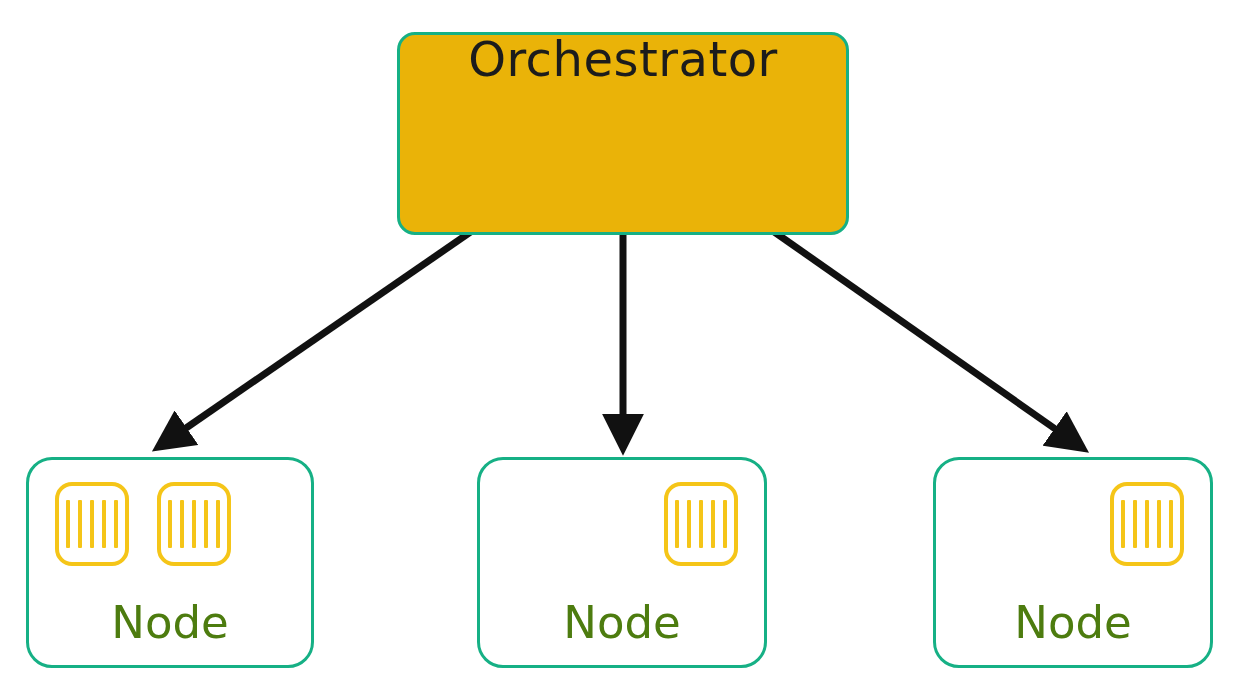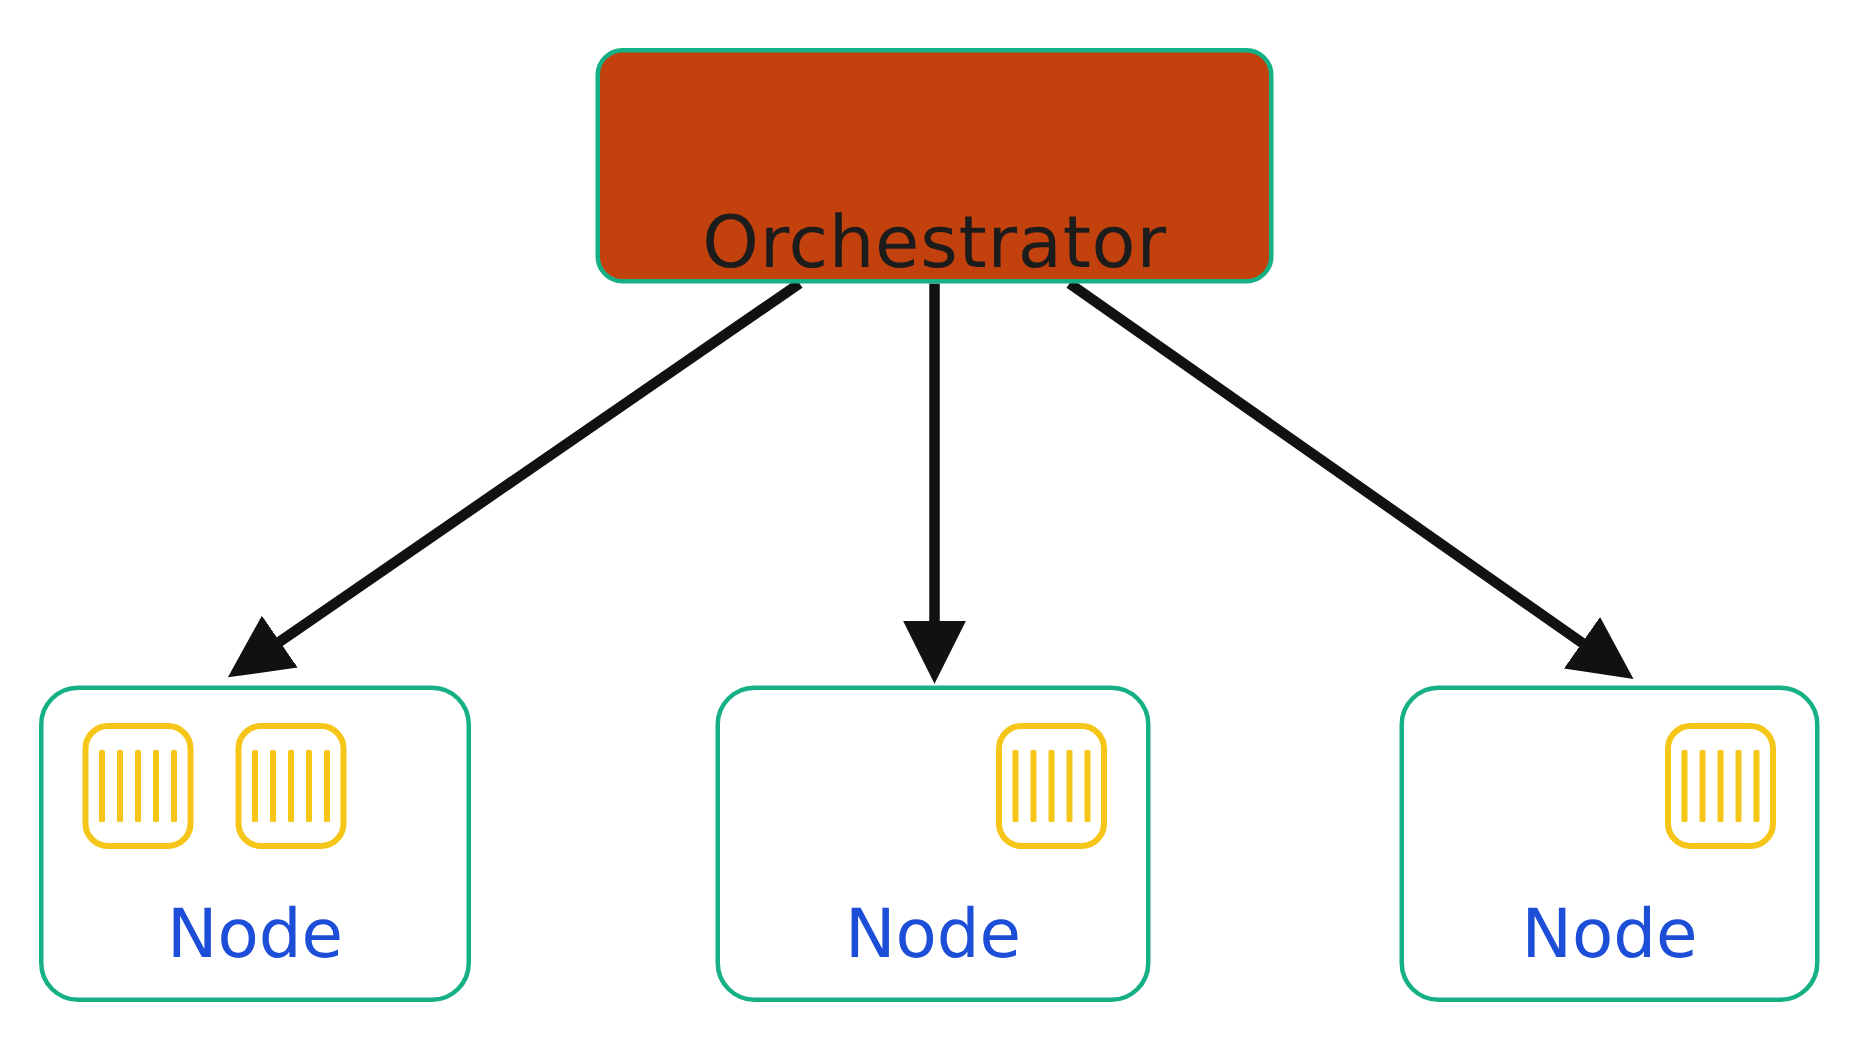--- a/index.html
+++ b/index.html
@@ -29,50 +29,50 @@
   .node-box {
     position: absolute;
     box-sizing: border-box;
     background: #ffffff;
     border: 3px solid #16b085;
     border-radius: 26px;
   }
   .orchestrator-box {
     position: absolute;
     box-sizing: border-box;
-    background: #c2410c;
+    background: #eab308;
     border: 3px solid #16b085;
     border-radius: 18px;
     left: 397px;
     top: 32px;
     width: 452px;
-    height: 157px;
+    height: 203px;
     display: flex;
-    align-items: flex-end;
+    align-items: flex-start;
     justify-content: center;
   }
   .orchestrator-label {
     font-family: "DejaVu Sans", "Liberation Sans", sans-serif;
     font-size: 48px;
     font-weight: 400;
     color: #1c1c1c;
     letter-spacing: 0.5px;
     line-height: 1;
     white-space: nowrap;
   }
   .node-label {
     position: absolute;
     left: 0;
     right: 0;
     bottom: 20px;
     text-align: center;
     font-family: "DejaVu Sans", "Liberation Sans", sans-serif;
     font-size: 45px;
     font-weight: 400;
-    color: #1d4ed8;
+    color: #4d7c0f;
     line-height: 1;
     white-space: nowrap;
   }
   .container-row {
     position: absolute;
     left: 0;
     right: 0;
     top: 22px;
     display: flex;
     gap: 28px;

